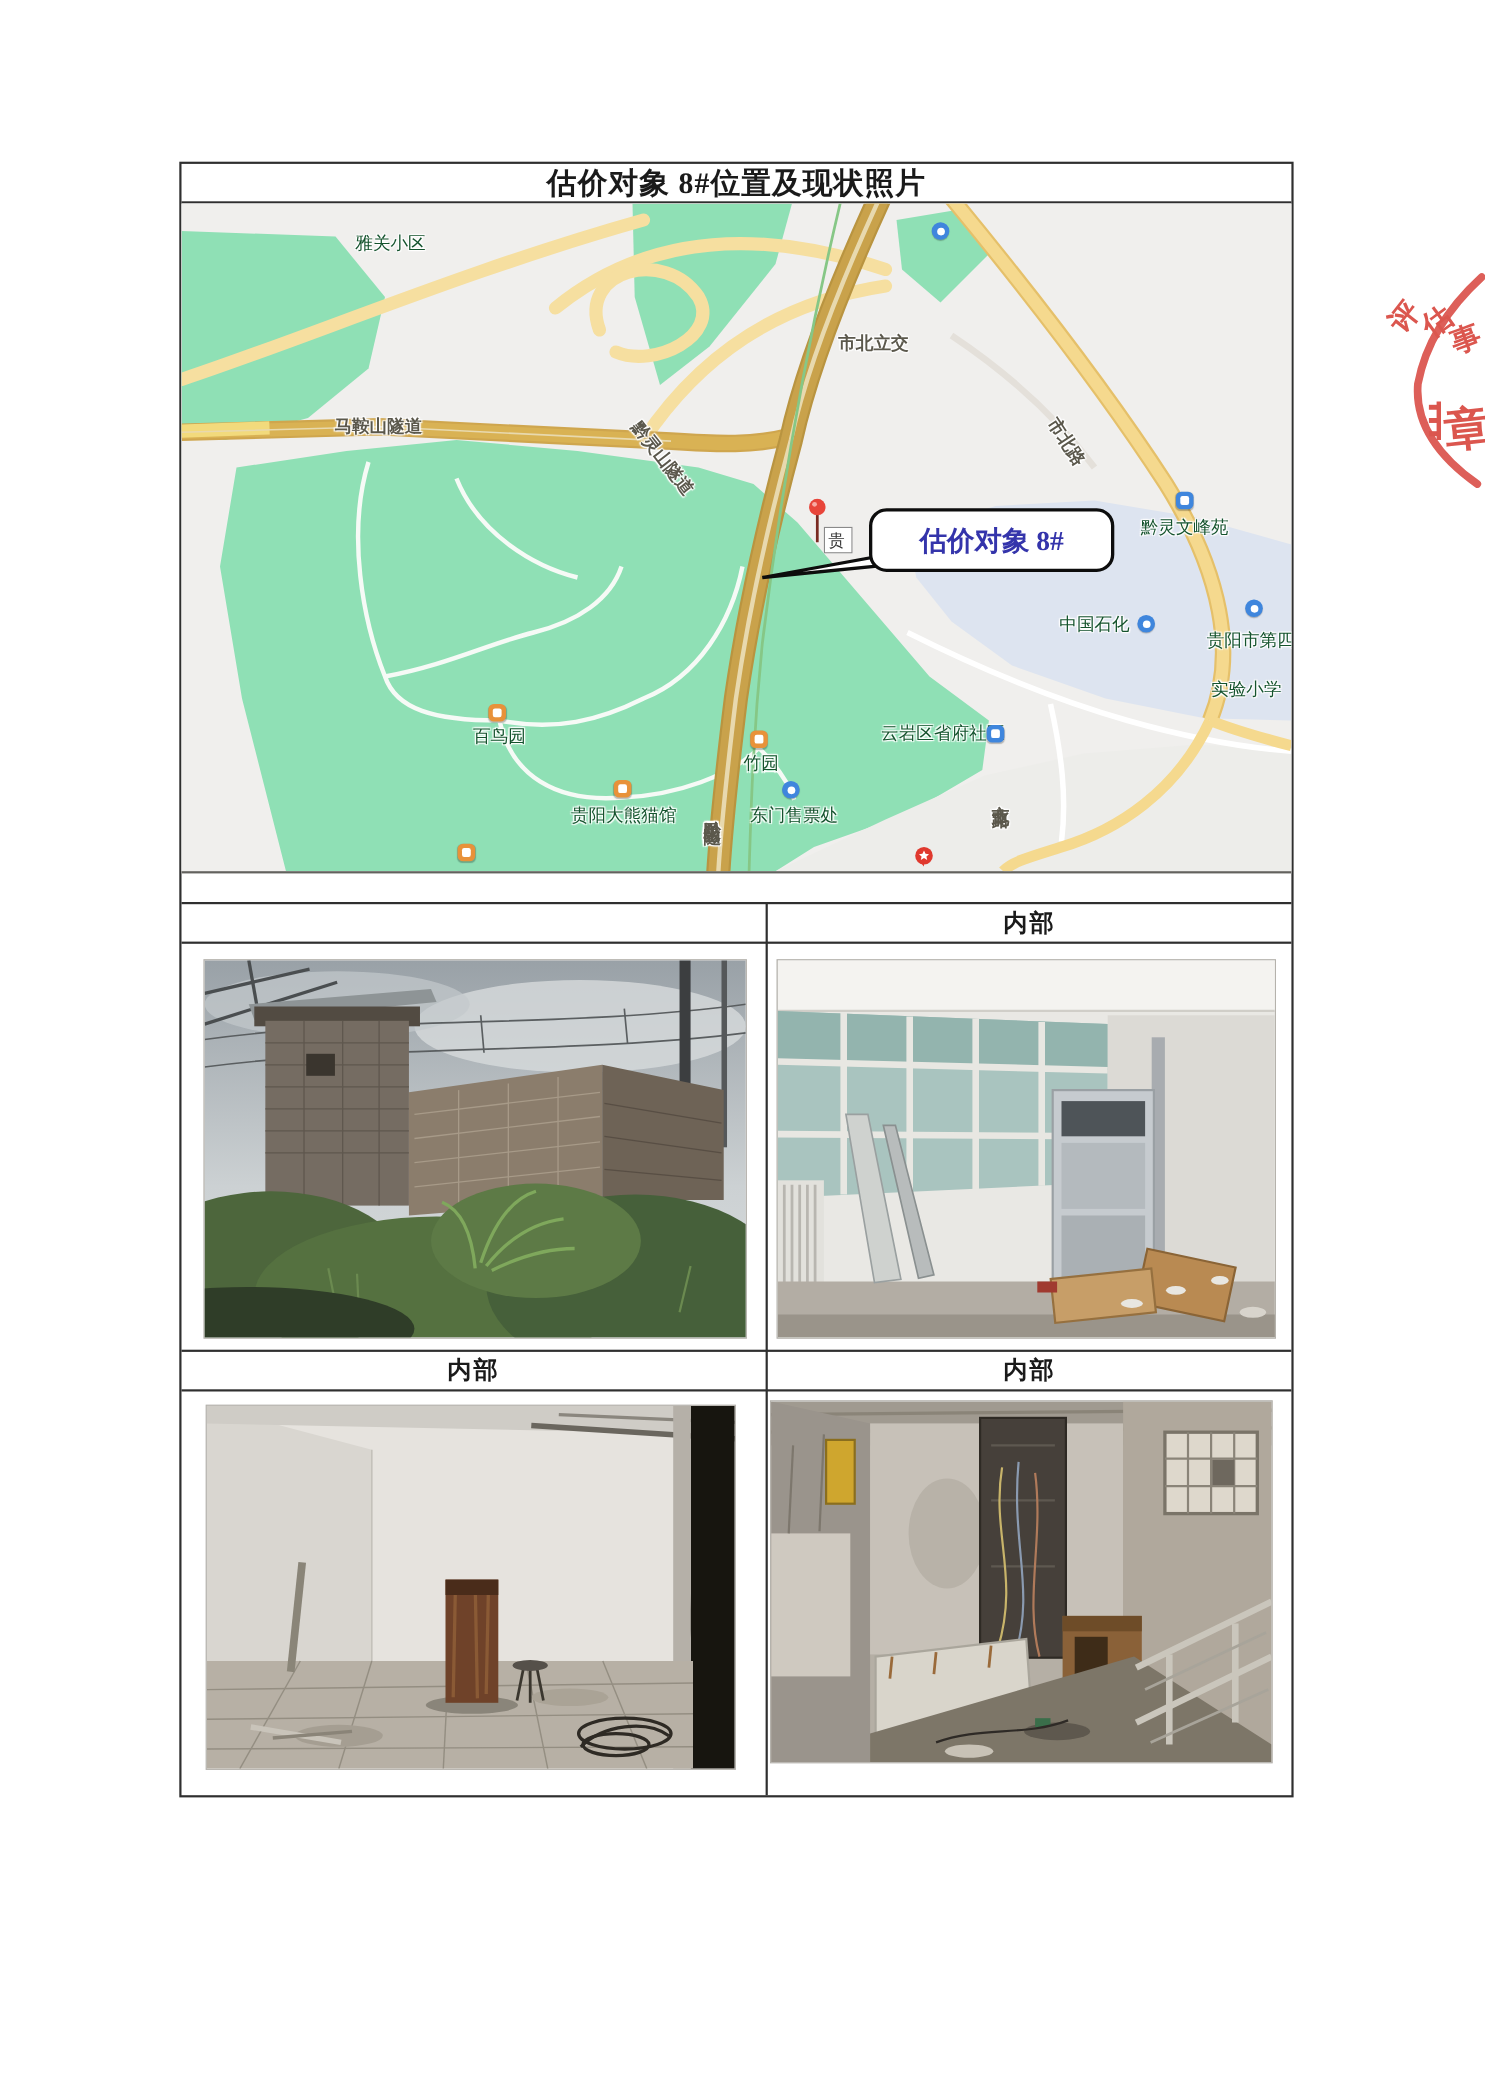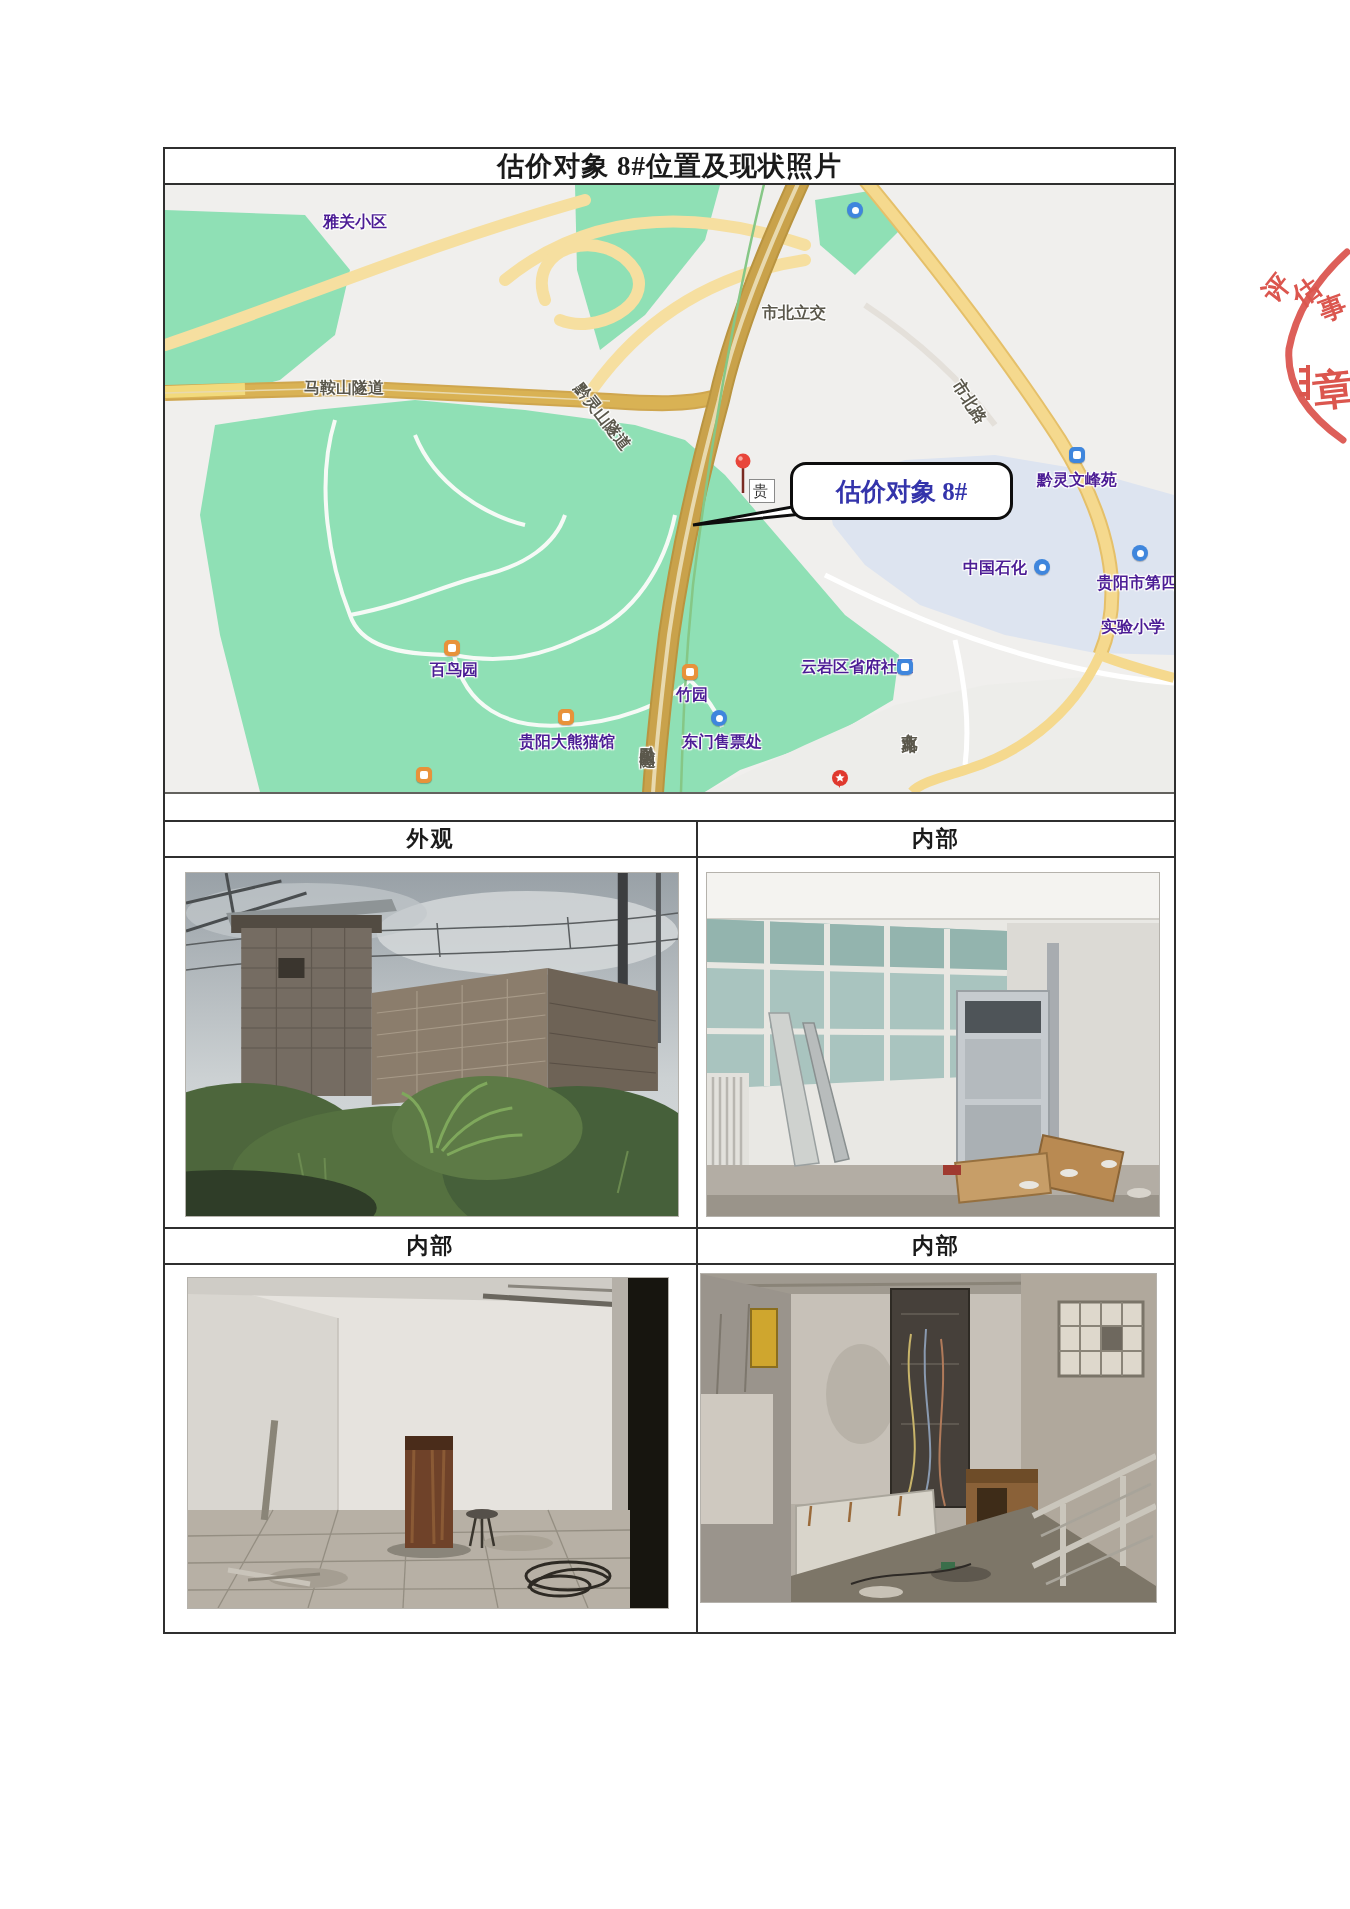--- a/index.html
+++ b/index.html
@@ -14,21 +14,21 @@
              align-items:center;justify-content:center;font-size:27px;font-weight:bold;
              letter-spacing:1px;}
   .hdr-cell{position:absolute;height:34px;display:flex;align-items:center;justify-content:center;
             font-size:22px;font-weight:bold;letter-spacing:2px;}
   
   .map-cell{position:absolute;left:0;top:36px;width:1009px;height:607px;overflow:hidden;
             background:#f0efed;border-bottom:2px solid #63625e;box-sizing:content-box;}
   .map-cell svg.mapbg{position:absolute;left:0;top:0;}
   .mlabel{position:absolute;transform:translate(-50%,-50%);white-space:nowrap;
           font-family:"DejaVu Sans","Liberation Sans",sans-serif;font-size:16px;
-          color:#4c1d95;font-weight:700;
+          color:#14532d;font-weight:400;
           text-shadow:0 0 3px #fff,1px 1px 1px #fff,-1px -1px 1px #fff,1px -1px 1px #fff,-1px 1px 1px #fff;}
   .mroad{color:#5b584c;font-weight:600;}
   .mvert{writing-mode:vertical-rl;text-orientation:upright;letter-spacing:2px;}
   .poi{position:absolute;width:16px;height:16px;border-radius:5px;transform:translate(-50%,-50%);
        box-shadow:0 1px 1px rgba(0,0,0,.25);}
   .poi.orange{background:#e8923a;}
   .poi.blue{background:#3f86dd;}
   .poi.round{border-radius:50%;}
   .poi::after{content:"";position:absolute;left:4px;top:4px;width:8px;height:8px;background:#fff;
               border-radius:2px;}
@@ -173,23 +173,20 @@
       </div>
       <svg class="callout-tail" width="130" height="26" viewBox="0 0 130 26">
         <polygon points="118,2 128,10 8,22" fill="#ffffff" stroke="#0d0d0d" stroke-width="3"></polygon>
       </svg>
       <div class="callout">
         <span>估价对象 8#</span>
       </div>
     </div>
 
     <div class="hline" style="top:671px"></div>
-    <div class="hdr-cell" style="left:0;top:673px;width:531px">
-      <span>外观</span>
-    </div>
     <div class="hdr-cell" style="left:533px;top:673px;width:476px">
       <span>内部</span>
     </div>
     <div class="hline" style="top:707px"></div>
 
     <div class="photo" style="left:20px;top:723px;width:492px;height:343px">
       <svg width="492" height="343" viewBox="0 0 490 343" preserveAspectRatio="none">
         <rect x="0" y="0" width="490" height="343" fill="url(#skyp1)"></rect>
         <defs>
             <linearGradient id="skyp1" x1="0" y1="0" x2="0" y2="1">

